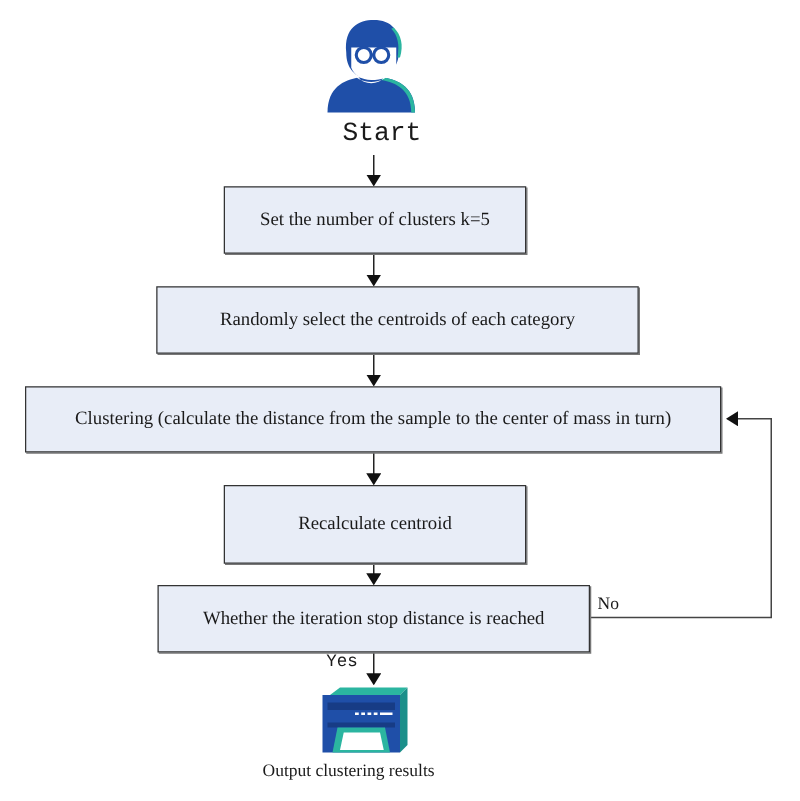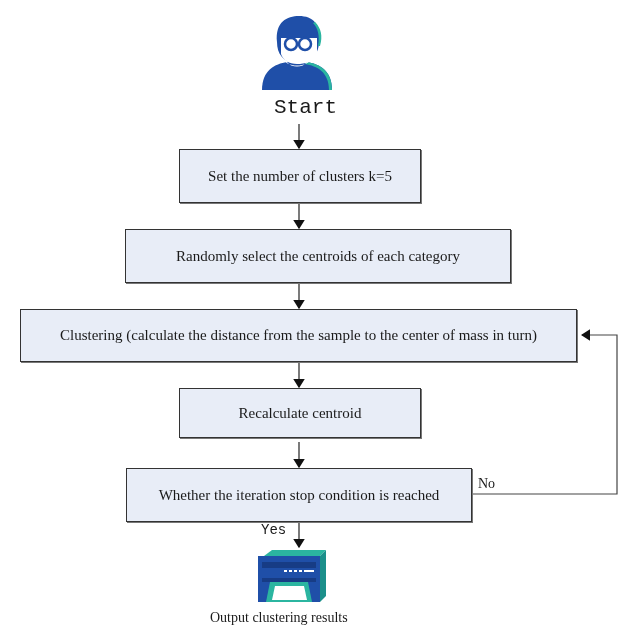--- a/index.html
+++ b/index.html
@@ -39,22 +39,22 @@
   <path d="M24,26 L60,26 L60,44 C56,50 48,52 40,52 C32,52 26,48 24,42 Z" fill="#ffffff"></path>
   <circle cx="34" cy="32" r="6" fill="none" stroke="#1f4fa8" stroke-width="2.5"></circle>
   <circle cx="48" cy="32" r="6" fill="none" stroke="#1f4fa8" stroke-width="2.5"></circle>
   <line x1="40" y1="32" x2="42" y2="32" stroke="#1f4fa8" stroke-width="2.5"></line>
 </svg>
 <div class="label" style="left:274px; top:96px; font-size:21px;font-family:Liberation Mono, monospace;">Start</div>
 
 <div class="box" style="left:179px; top:149px; width:242px; height:54px;">Set the number of clusters k=5</div>
 <div class="box" style="left:125px; top:229px; width:386px; height:54px;">Randomly select the centroids of each category</div>
 <div class="box" style="left:20px; top:309px; width:557px; height:53px;text-align:right;">Clustering (calculate the distance from the sample to the center of mass in turn)</div>
-<div class="box" style="left:179px; top:388px; width:242px; height:50px;">Recalculate centroid</div>
-<div class="box" style="left:126px; top:468px; width:346px; height:54px;">Whether the iteration stop condition is reached</div>
+<div class="box" style="left:179px; top:388px; width:242px; height:63px;">Recalculate centroid</div>
+<div class="box" style="left:126px; top:468px; width:346px; height:54px;">Whether the iteration stop distance is reached</div>
 
 <div class="label" style="left:478px; top:476px;">No</div>
 <div class="label" style="left:261px; top:522px;font-family:Liberation Mono, monospace;">Yes</div>
 
 <svg class="icon" style="left:254px; top:548px;" width="80" height="62" viewBox="0 0 80 62">
   <path d="M10,8 L66,8 L72,2 L18,2 Z" fill="#2bb5a0"></path>
   <path d="M66,8 L72,2 L72,48 L66,54 Z" fill="#1b8f8a"></path>
   <rect x="4" y="8" width="62" height="46" fill="#1f4fa8"></rect>
   <rect x="8" y="14" width="54" height="6" fill="#173c85"></rect>
   <g fill="#ffffff">

